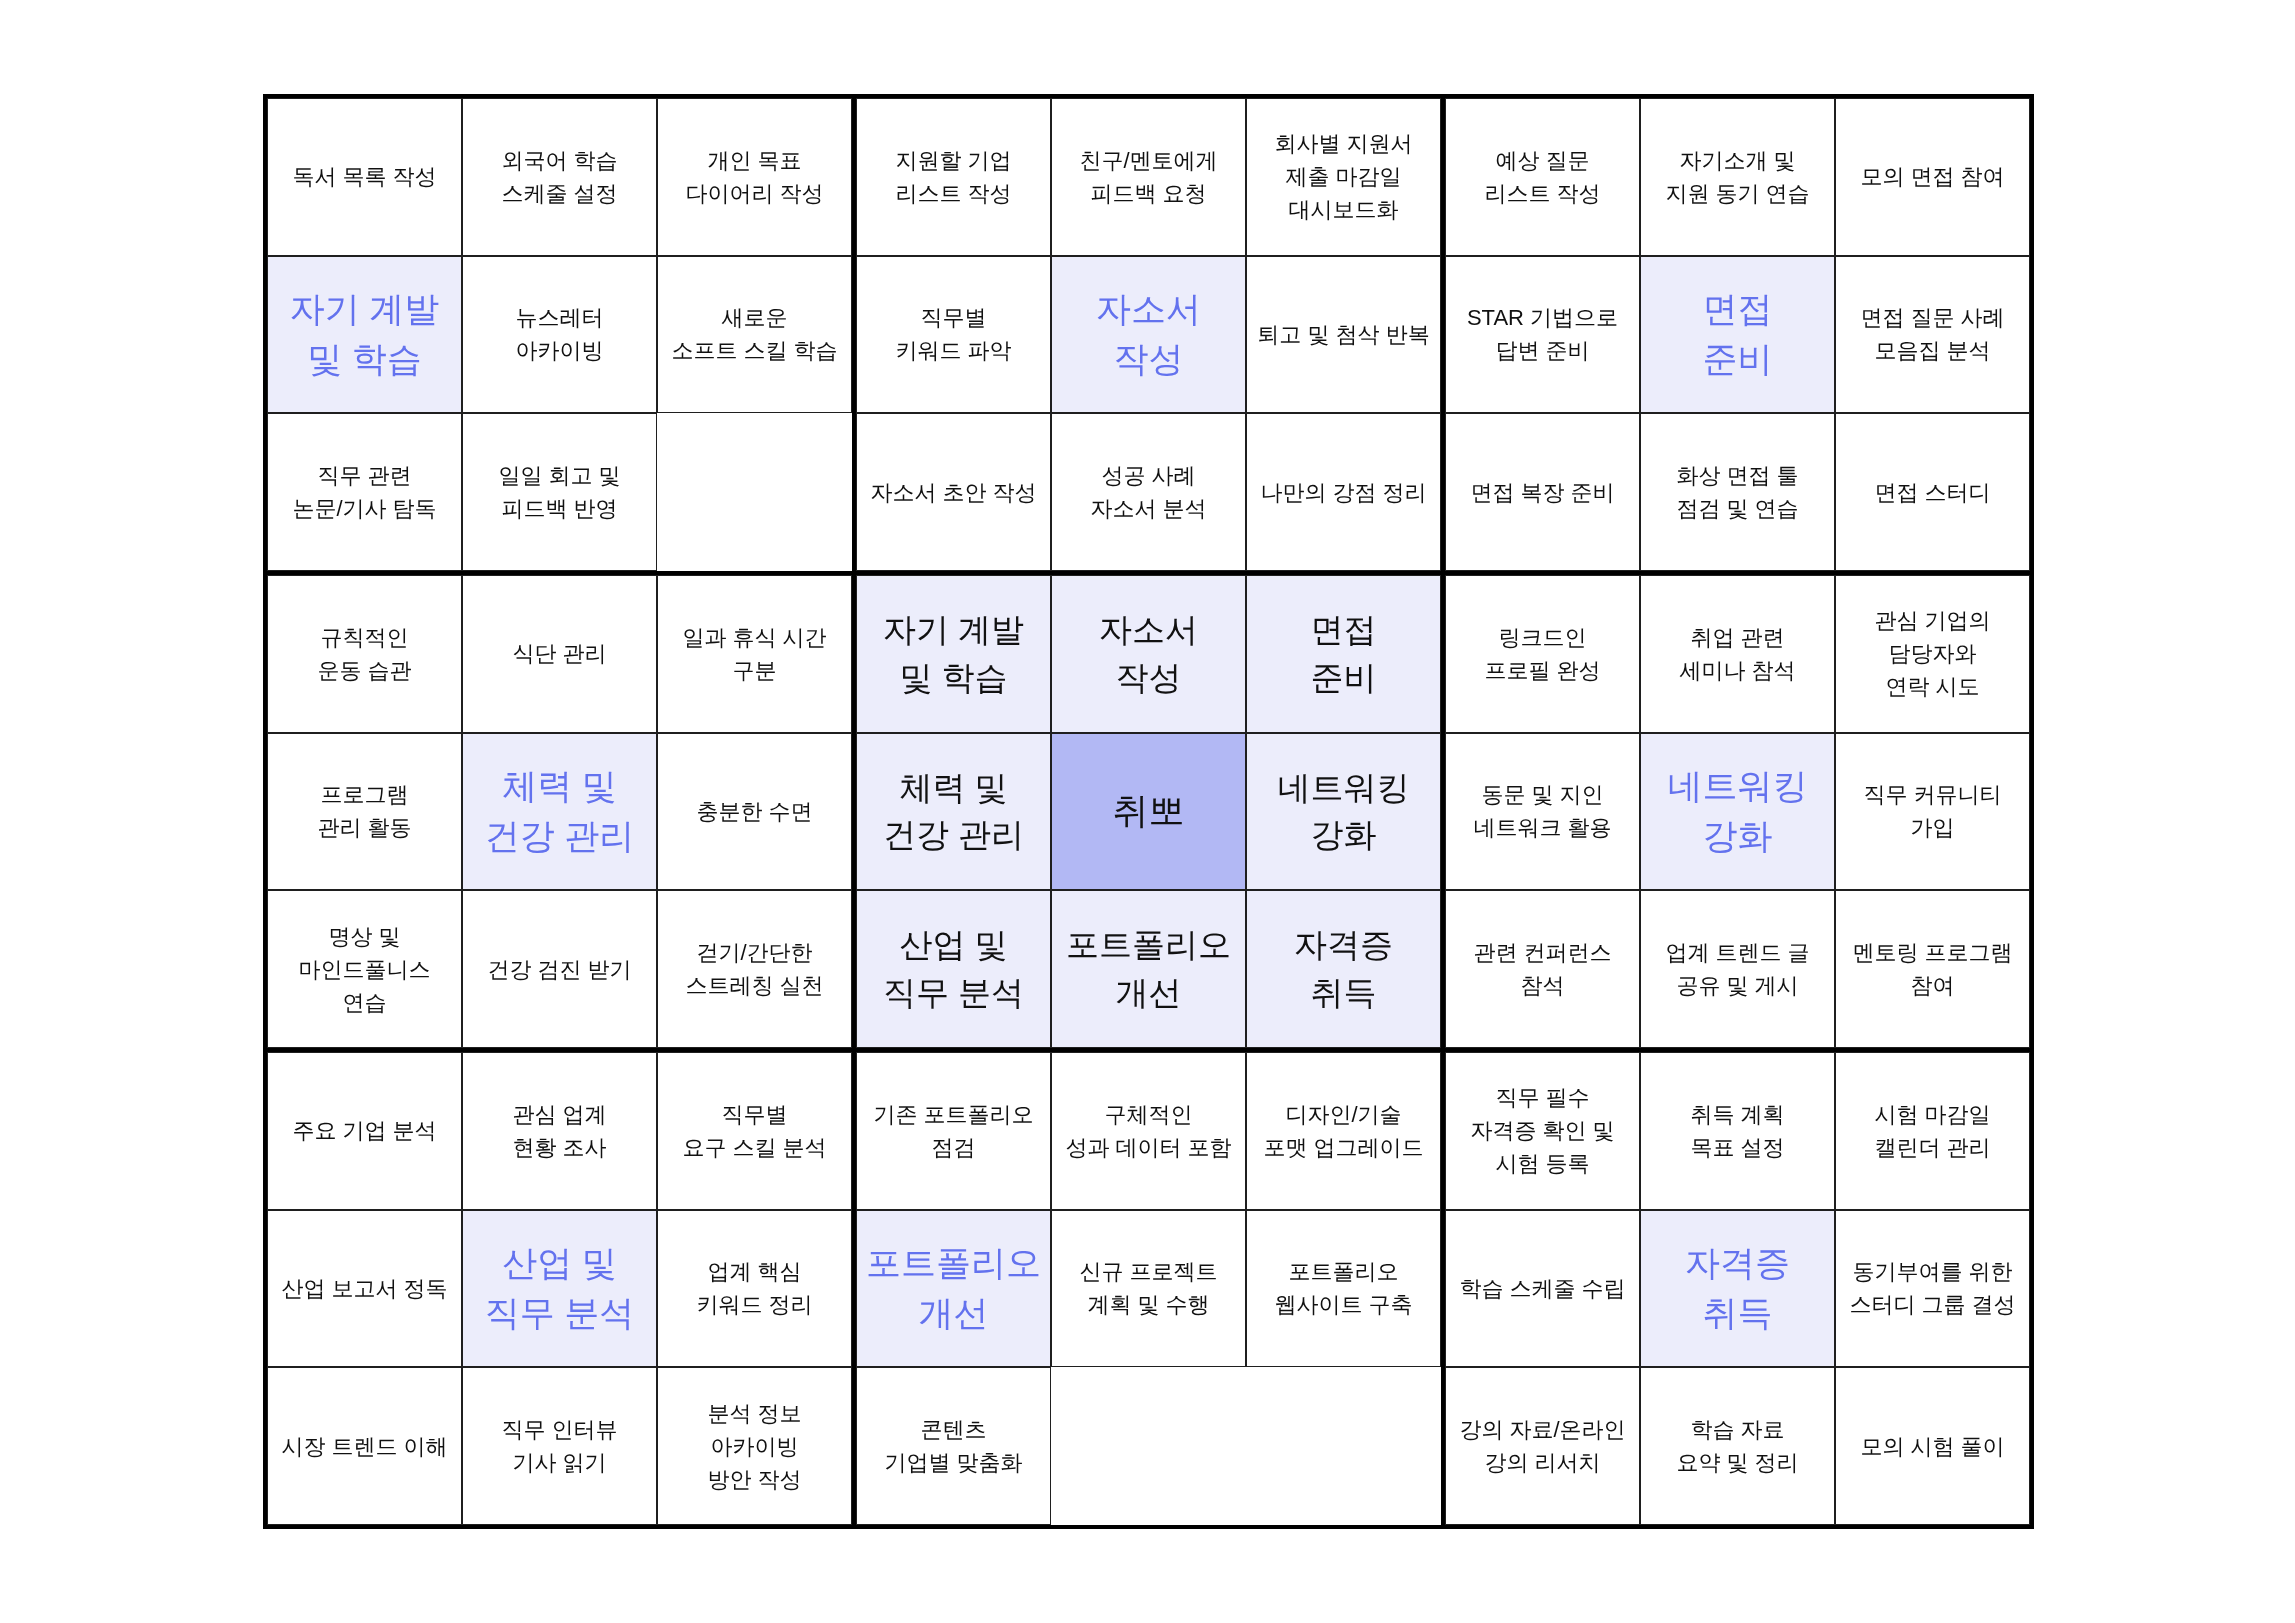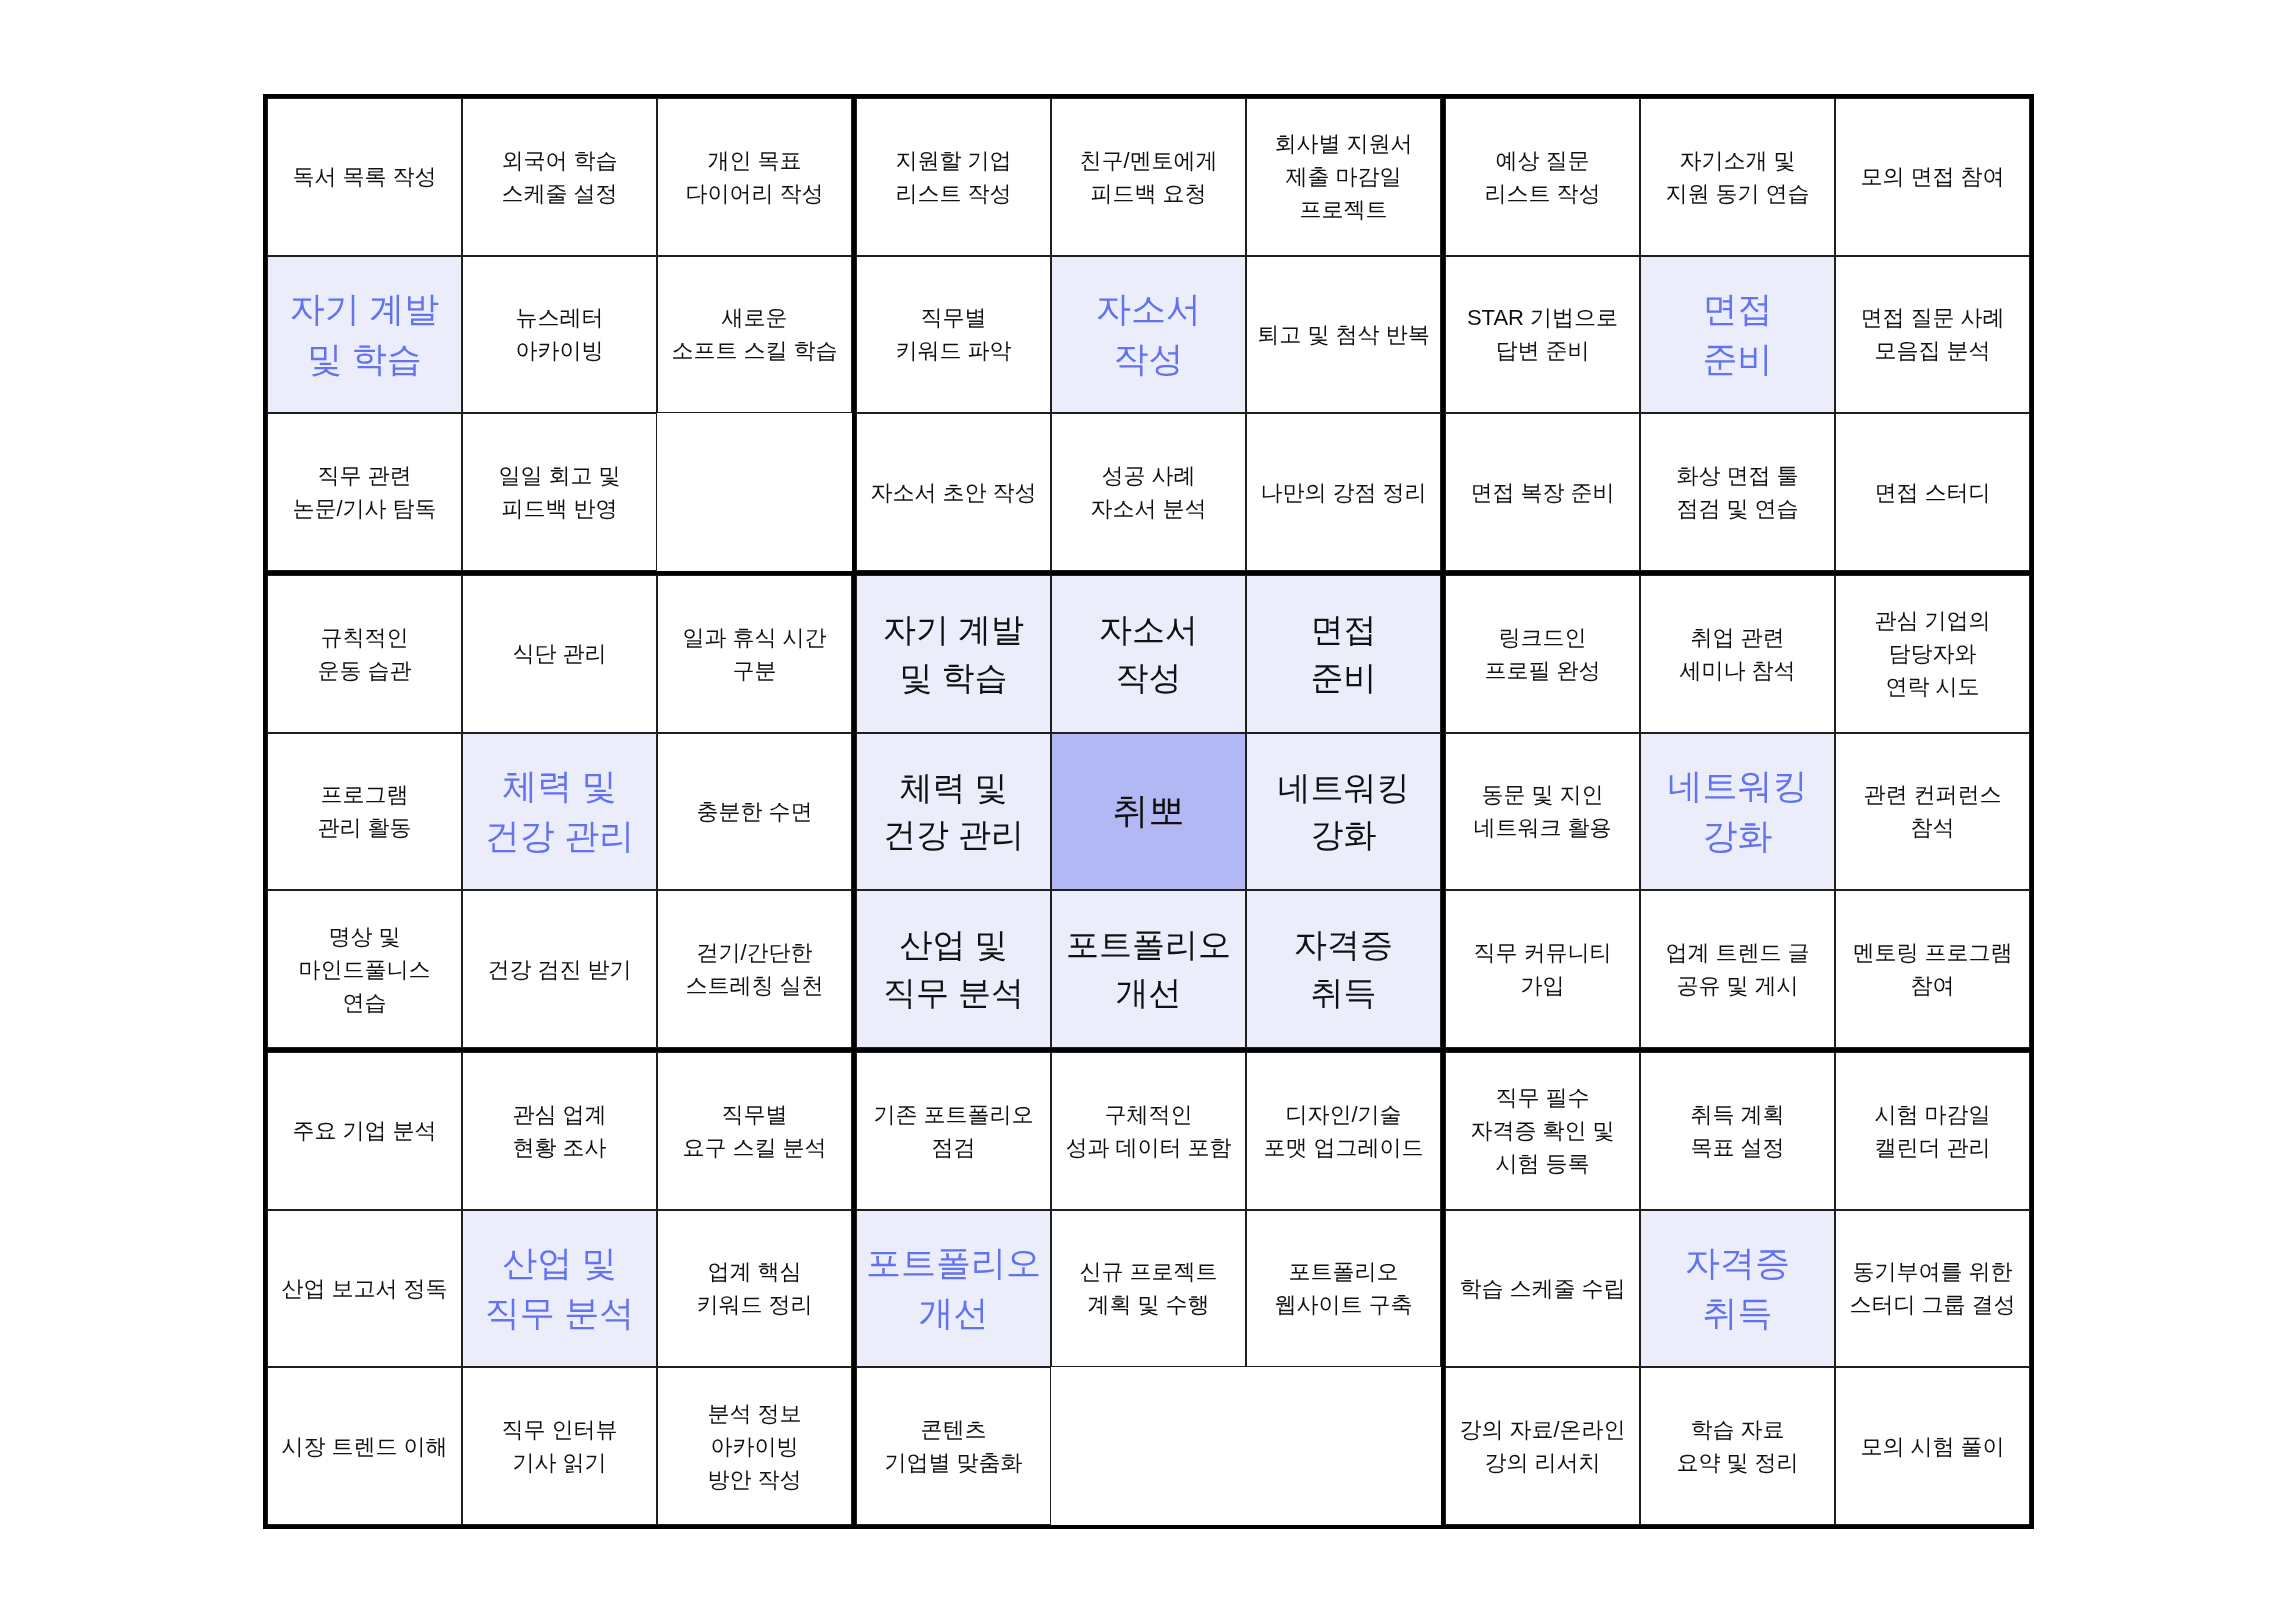--- a/index.html
+++ b/index.html
@@ -88,21 +88,21 @@
       <div class="cell">일일 회고 및
 피드백 반영</div>
     </div>
     <div class="block">
       <div class="cell">지원할 기업
 리스트 작성</div>
       <div class="cell">친구/멘토에게
 피드백 요청</div>
       <div class="cell">회사별 지원서
 제출 마감일
-프로젝트</div>
+대시보드화</div>
       <div class="cell">직무별
 키워드 파악</div>
       <div class="cell title">자소서
 작성</div>
       <div class="cell">퇴고 및 첨삭 반복</div>
       <div class="cell">자소서 초안 작성</div>
       <div class="cell">성공 사례
 자소서 분석</div>
       <div class="cell">나만의 강점 정리</div>
     </div>
@@ -165,24 +165,24 @@
 프로필 완성</div>
       <div class="cell">취업 관련
 세미나 참석</div>
       <div class="cell">관심 기업의
 담당자와
 연락 시도</div>
       <div class="cell">동문 및 지인
 네트워크 활용</div>
       <div class="cell title">네트워킹
 강화</div>
+      <div class="cell">직무 커뮤니티
+가입</div>
       <div class="cell">관련 컨퍼런스
 참석</div>
-      <div class="cell">직무 커뮤니티
-가입</div>
       <div class="cell">업계 트렌드 글
 공유 및 게시</div>
       <div class="cell">멘토링 프로그램
 참여</div>
     </div>
     <div class="block">
       <div class="cell">주요 기업 분석</div>
       <div class="cell">관심 업계
 현황 조사</div>
       <div class="cell">직무별

